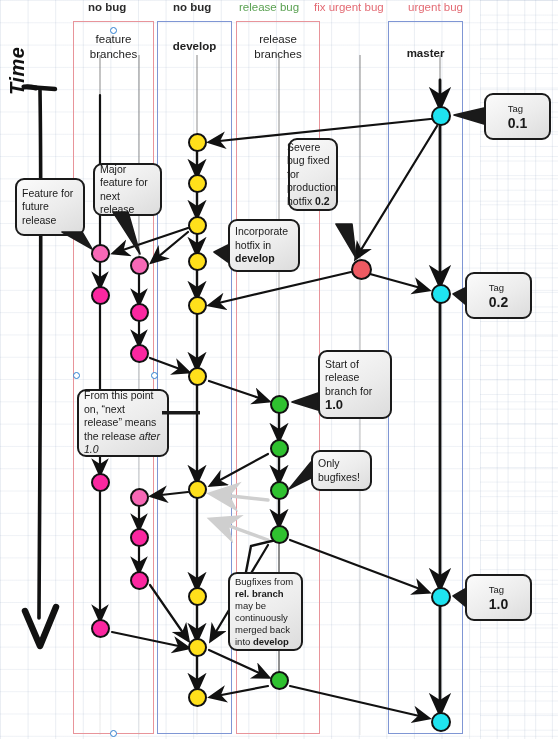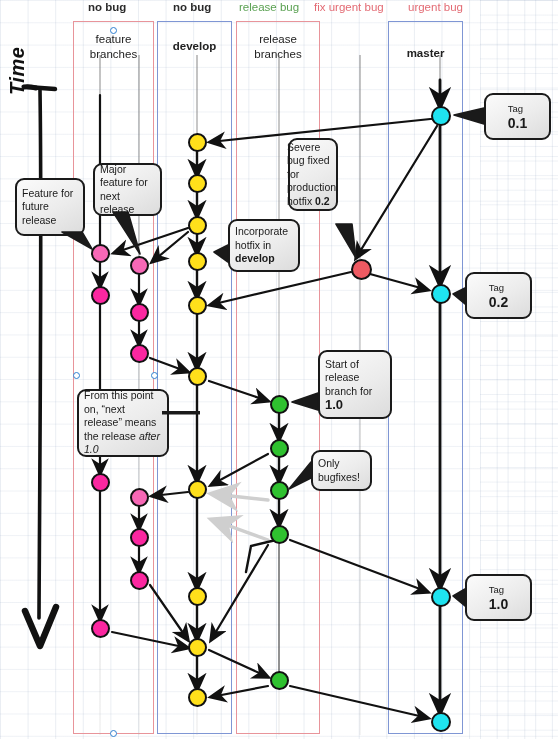--- a/index.html
+++ b/index.html
@@ -254,20 +254,23 @@
   <div class="callout" style="left:77px;top:389px;width:92px;height:68px">
     <span><span>From this point on, “next release” means the release </span><i>after 1.0</i></span>
   </div>
 
   <div class="callout" style="left:318px;top:350px;width:74px;height:69px">
     <span><span>Start of release branch for </span><b style="font-size:13px;display:block">1.0</b></span>
   </div>
 
   <div class="callout" style="left:311px;top:450px;width:61px;height:41px">Only bugfixes!</div>
 
+  <div class="callout" style="left:228px;top:572px;width:75px;height:79px;font-size:9.5px;line-height:12px">
+    <span><span>Bugfixes from </span><b>rel. branch</b><span> may be continuously merged back into </span><b>develop</b></span>
+  </div>
 
   <div class="callout" style="left:484px;top:93px;width:67px;height:47px">
     <span>
         <span class="tagword">Tag</span>
         <span class="tagnum">0.1</span>
       </span>
   </div>
   <div class="callout" style="left:465px;top:272px;width:67px;height:47px">
     <span>
         <span class="tagword">Tag</span>

